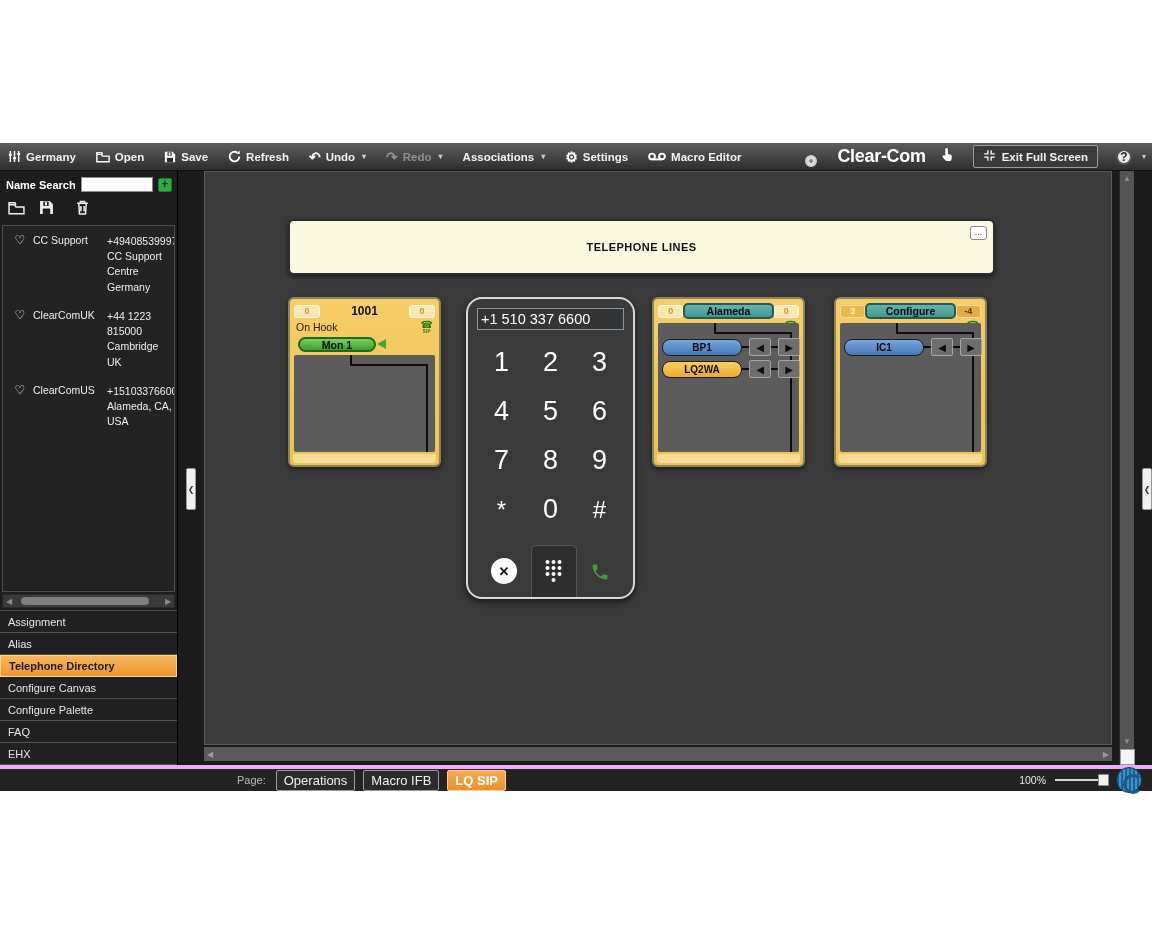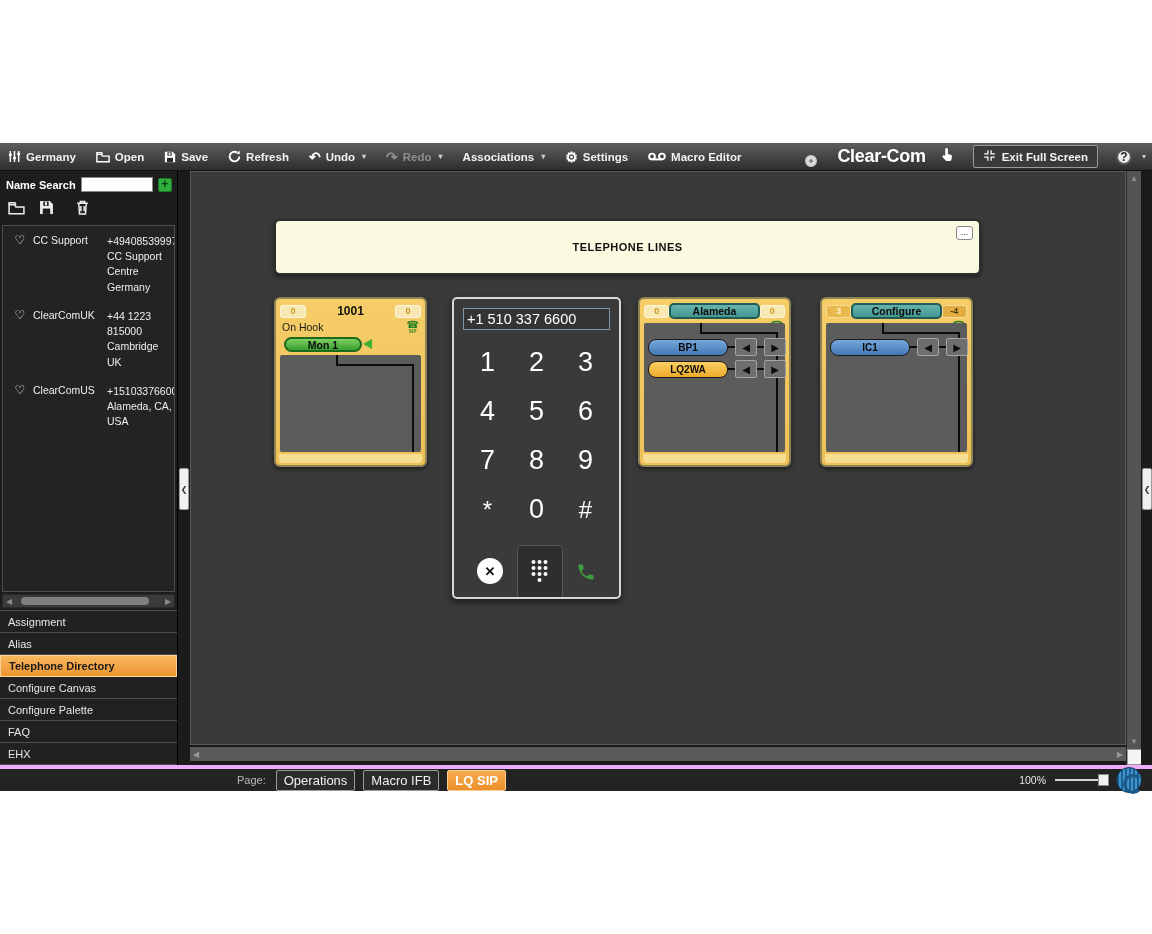--- a/index.html
+++ b/index.html
@@ -13,21 +13,21 @@
   .tb-item { display:flex; align-items:center; gap:5px; color:#f2f2f2; font-size:11.5px; font-weight:bold; cursor:default; }
   .tb-item.disabled { color:#8f8f8f; }
   .tb-item svg { display:block; }
   .chev { font-size:8px; color:#cccccc; margin-left:2px; }
   .brand { display:flex; align-items:flex-end; gap:20px; color:#fff; font-weight:bold; font-size:18px; letter-spacing:-0.3px; }
   .brand-circle { width:12px; height:12px; border-radius:50%; border:2px solid #cfcfcf; display:inline-block; background:radial-gradient(#888 30%, #ddd 31%); }
   .exit-btn { display:flex; align-items:center; gap:6px; border:1px solid #9a9a9a; border-radius:2px; background:#3a3a3a; color:#f2f2f2; font-size:11.5px; font-weight:bold; padding:3px 9px; margin:0 10px; }
   .help-circle { width:16px; height:16px; border-radius:50%; background:#ececec; color:#222; font-weight:bold; font-size:12px; display:flex; align-items:center; justify-content:center; border:2px solid #555; }
 
   
-  .body { flex:1; display:flex; min-height:0; }
+  .body { flex:1; display:flex; min-height:0;gap:7px; }
 
   
   .sidebar { width:178px; flex:0 0 178px; background:#1d1d1d; display:flex; flex-direction:column; border-right:1px solid #000; }
   .search-row { display:flex; align-items:center; gap:5px; padding:6px 5px 4px 6px; }
   .search-label { color:#fff; font-weight:bold; font-size:11px; white-space:nowrap; }
   .search-input { width:72px; height:15px; border:1px solid #888; background:#fff; font-size:10px; }
   .plus-btn { width:14px; height:14px; background:#2fae3e; border:1px solid #1d7a28; border-radius:2px; color:#0b3a0f; font-weight:bold; font-size:12px; line-height:11px; text-align:center; }
   .file-row { display:flex; align-items:center; gap:14px; padding:4px 6px 6px 8px; color:#eee; }
   .contacts-panel { flex:1; margin:0 2px; border:1px solid #4e4e4e; background:#232323; padding:8px 4px; overflow:hidden; }
   .contact { display:flex; align-items:flex-start; margin-bottom:14px; font-size:10.5px; color:#eee; }
@@ -88,21 +88,21 @@
   .member-row.first { margin-top:14px; }
   .m-pill { width:80px; height:17px; border:1px solid #1d1d1d; border-radius:8px; font-size:10px; font-weight:bold; color:#0b0b0b; text-align:center; line-height:15px; flex:0 0 80px; }
   .m-pill.blue { background:linear-gradient(#76a6dc,#4478b5); }
   .m-pill.gold { background:linear-gradient(#f9ce60,#eeab2d); }
   .wire { height:2px; background:#0d0d0d; flex:0 0 7px; }
   .wire.grow { flex:1 1 auto; }
   .arrow-btn { width:22px; height:18px; background:#6e6e6e; border:1px solid #a5a5a5; border-radius:2px; color:#0d0d0d; font-size:10px; display:flex; align-items:center; justify-content:center; flex:0 0 22px; }
   .card-footer { position:absolute; left:3px; right:3px; bottom:2px; height:9px; background:#f7dd92; border-radius:0 0 4px 4px; }
 
   
-  .dialer { position:absolute; left:261px; top:125px; width:169px; height:302px; background:#3a3a3a; border:2px solid #d8d8d8; border-radius:5px; box-shadow:0 3px 7px rgba(0,0,0,0.6); padding:9px; }
+  .dialer { position:absolute; left:261px; top:125px; width:169px; height:302px; background:#3a3a3a; border:2px solid #d8d8d8; border-radius:16px; box-shadow:0 3px 7px rgba(0,0,0,0.6); padding:9px; }
   .dial-input { width:100%; height:22px; background:#343434; border:1px solid #7d97ad; color:#fff; font-size:14.5px; font-family:"Liberation Sans", sans-serif; padding:0 3px; }
   .keys { display:grid; grid-template-columns:repeat(3,1fr); margin-top:8px; }
   .key { height:49px; display:flex; align-items:center; justify-content:center; color:#fff; font-size:27px; font-weight:normal; }
   .key.sym { font-size:24px; }
   .dial-actions { position:absolute; left:9px; right:9px; bottom:0; height:52px; display:flex; align-items:flex-end; justify-content:space-between; padding:0 14px; }
   .act-cancel { width:26px; height:26px; border-radius:50%; background:#fff; color:#111; font-weight:bold; font-size:13px; display:flex; align-items:center; justify-content:center; margin-bottom:13px; }
   .act-grid-tab { width:46px; height:52px; background:#2e2e2e; border:1px solid #565656; border-bottom:none; border-radius:5px 5px 0 0; display:flex; align-items:center; justify-content:center; }
   .act-call { margin-bottom:11px; }
 
   

